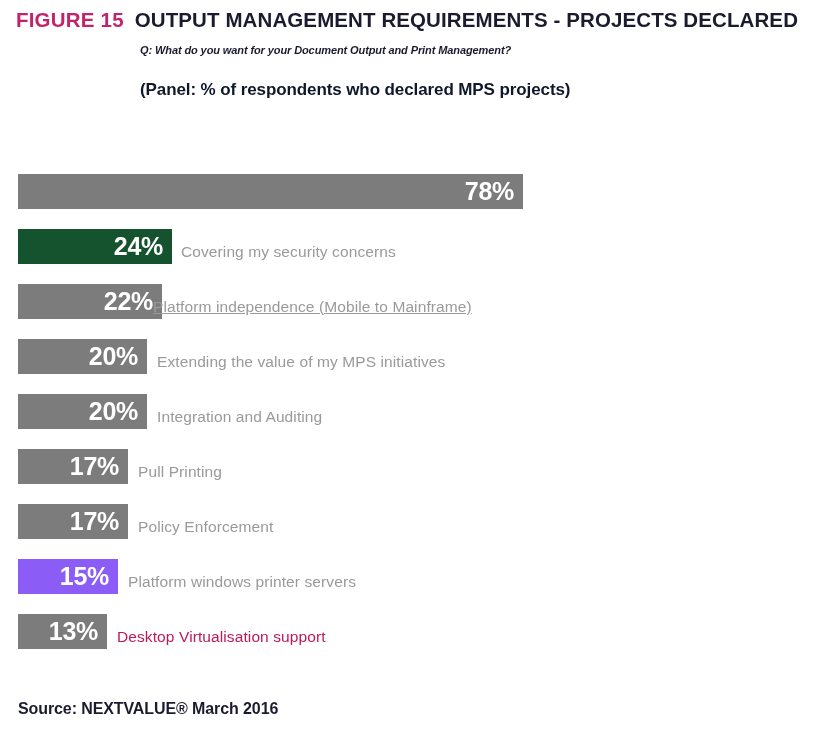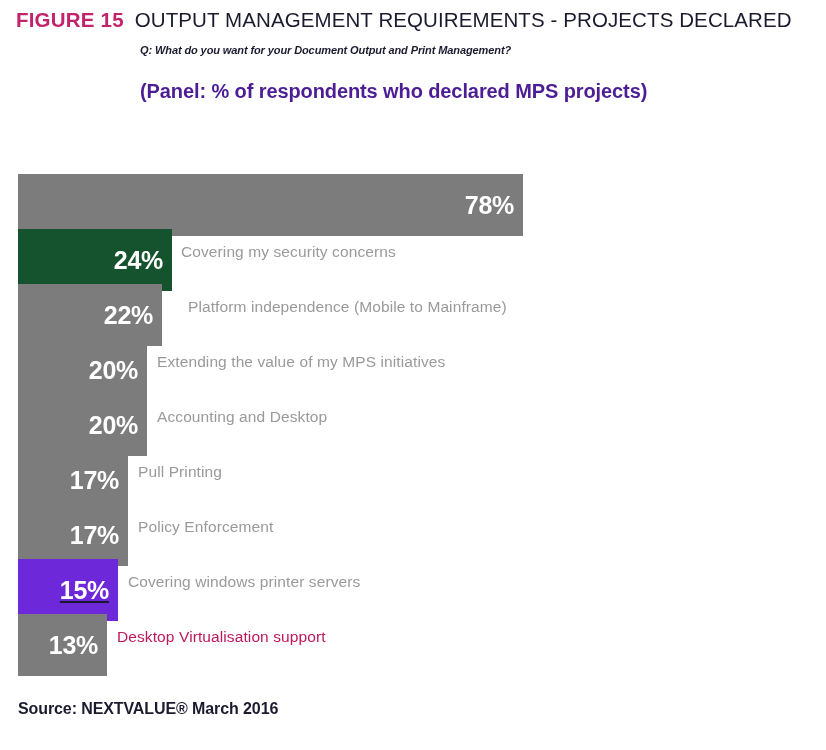--- a/index.html
+++ b/index.html
@@ -30,63 +30,63 @@
     white-space: nowrap;
   }
   .figure-label {
     font-size: 20.5px;
     font-weight: bold;
     color: #c2246b;
     letter-spacing: 0.2px;
   }
   .title-text {
     font-size: 20.5px;
-    font-weight: normal;
+    font-weight: bold;
     color: #1b1b2f;
     letter-spacing: 0.1px;
     margin-left: 11px;
   }
   .question-line {
     position: absolute;
     left: 140px;
     top: 44px;
     font-size: 11px;
     font-style: italic;
     font-weight: bold;
     color: #1b1b2f;
     white-space: nowrap;
     letter-spacing: -0.1px;
   }
   .panel-line {
     position: absolute;
     left: 140px;
     top: 80px;
-    font-size: 20px;
+    font-size: 17px;
     font-weight: bold;
-    color: #4c1d95;
+    color: #0f172a;
     white-space: nowrap;
     letter-spacing: -0.1px;
   }
 
   
   .chart {
     position: absolute;
     left: 0;
     top: 174px;
     width: 826px;
   }
   .bar-row {
     position: relative;
     height: 55px;
   }
   .bar {
     position: absolute;
     left: 18px;
     top: 0;
-    height: 62px;
+    height: 35px;
     background: #7c7c7c;
     box-sizing: border-box;
     display: flex;
     align-items: center;
     justify-content: flex-end;
   }
   .bar-value {
     color: #ffffff;
     font-size: 25px;
     font-weight: bold;
@@ -139,51 +139,51 @@
     <div class="bar-row">
       <div class="bar" style="width: 154px; background: #14532d;">
         <span class="bar-value">24%</span>
       </div>
       <div class="bar-label" style="left: 181px; color: rgb(154, 154, 154);">Covering my security concerns</div>
     </div>
     <div class="bar-row">
       <div class="bar" style="width: 144px; background: rgb(124, 124, 124); text-align: center;">
         <span class="bar-value">22%</span>
       </div>
-      <div class="bar-label" style="left: 188px; color: rgb(154, 154, 154);">Platform independence (Mobile to Mainframe)</div>
+      <div class="bar-label" style="left: 153px; color: rgb(154, 154, 154); text-decoration: underline;">Platform independence (Mobile to Mainframe)</div>
     </div>
     <div class="bar-row">
       <div class="bar" style="width: 129px; background: rgb(124, 124, 124);">
         <span class="bar-value">20%</span>
       </div>
       <div class="bar-label" style="left: 157px; color: rgb(154, 154, 154);">Extending the value of my MPS initiatives</div>
     </div>
     <div class="bar-row">
       <div class="bar" style="width: 129px; background: rgb(124, 124, 124);">
         <span class="bar-value">20%</span>
       </div>
-      <div class="bar-label" style="left: 157px; color: rgb(154, 154, 154);">Accounting and Desktop</div>
+      <div class="bar-label" style="left: 157px; color: rgb(154, 154, 154);">Integration and Auditing</div>
     </div>
     <div class="bar-row">
       <div class="bar" style="width: 110px; background: rgb(124, 124, 124);">
         <span class="bar-value">17%</span>
       </div>
       <div class="bar-label" style="left: 138px; color: rgb(154, 154, 154);">Pull Printing</div>
     </div>
     <div class="bar-row">
       <div class="bar" style="width: 110px; background: rgb(124, 124, 124);">
         <span class="bar-value">17%</span>
       </div>
       <div class="bar-label" style="left: 138px; color: rgb(154, 154, 154);">Policy Enforcement</div>
     </div>
     <div class="bar-row">
-      <div class="bar" style="width: 100px; background: #6d28d9; text-decoration: underline;">
+      <div class="bar" style="width: 100px; background: #8b5cf6;">
         <span class="bar-value">15%</span>
       </div>
-      <div class="bar-label" style="left: 128px; color: rgb(154, 154, 154);">Covering windows printer servers</div>
+      <div class="bar-label" style="left: 128px; color: rgb(154, 154, 154);">Platform windows printer servers</div>
     </div>
     <div class="bar-row">
       <div class="bar" style="width: 89px; background: rgb(124, 124, 124);">
         <span class="bar-value">13%</span>
       </div>
       <div class="bar-label" style="left: 117px; color: #be185d;">Desktop Virtualisation support</div>
     </div>
   </div>
 
 <div class="source">Source: NEXTVALUE® March 2016</div>

